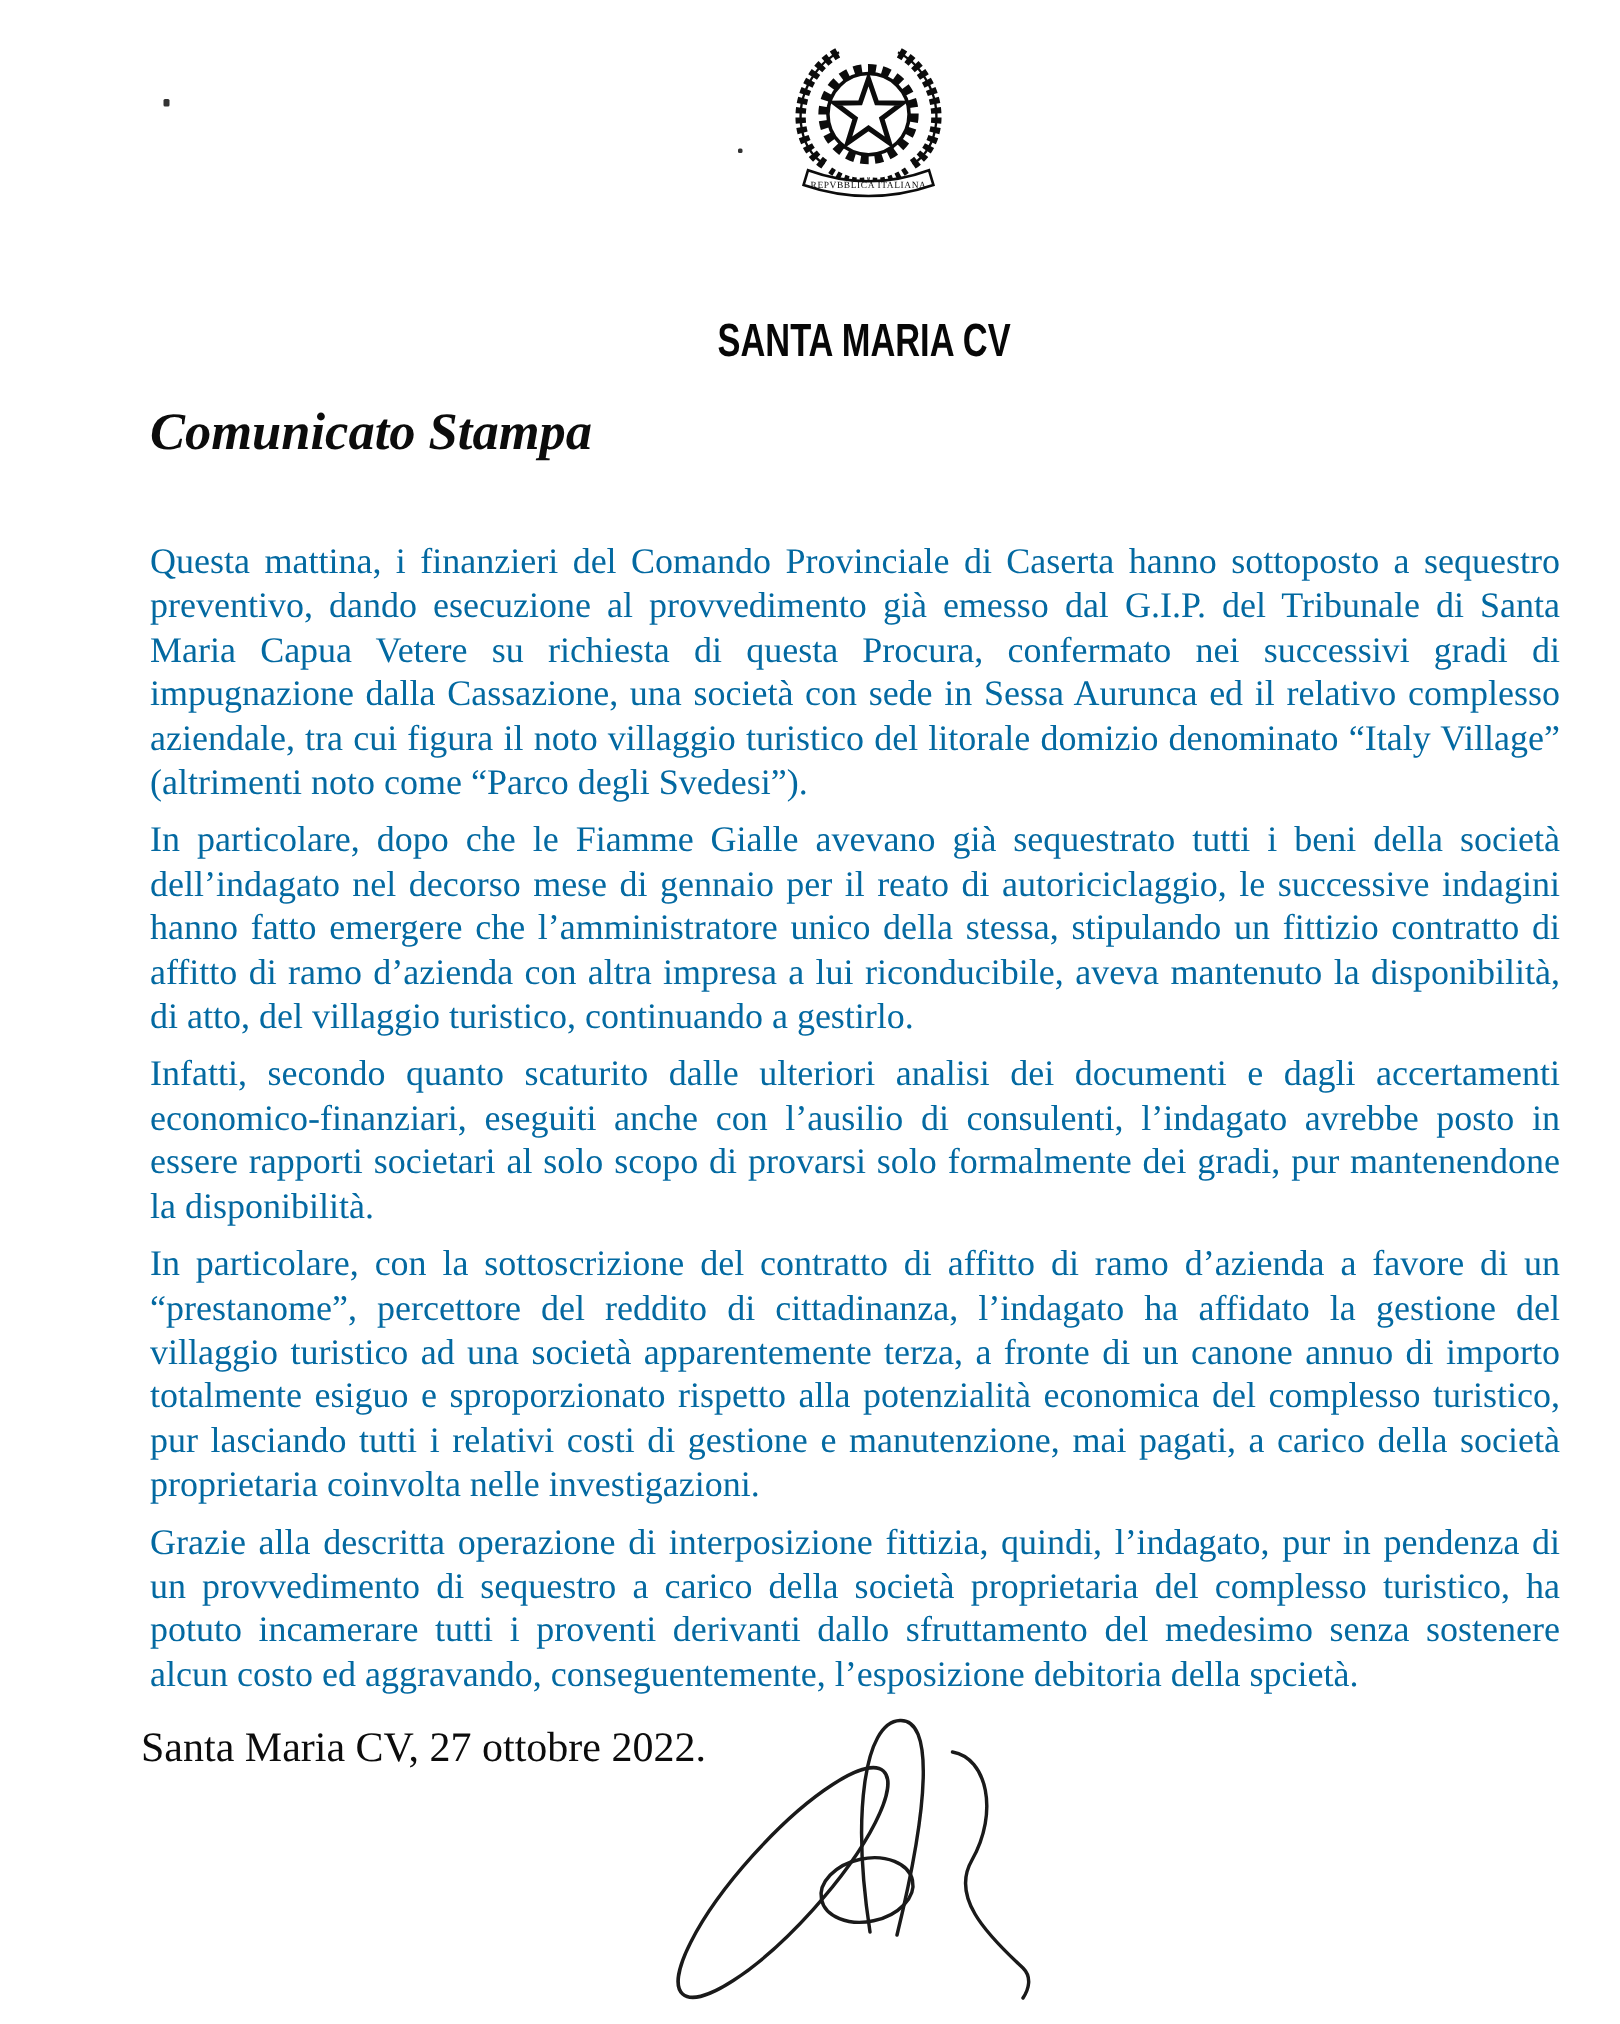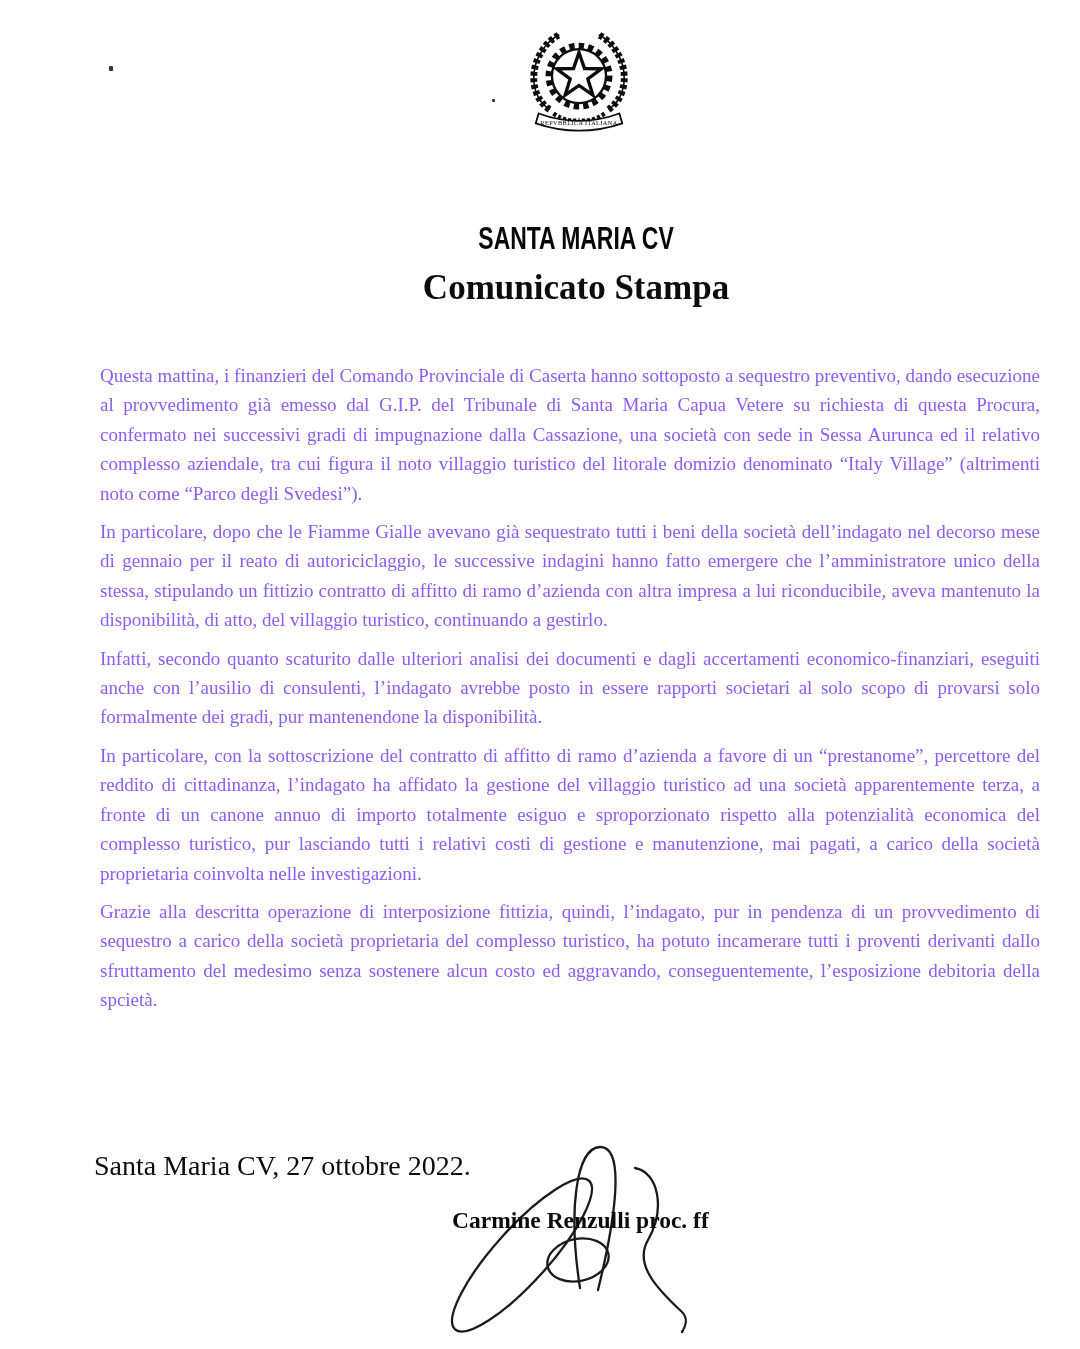--- a/index.html
+++ b/index.html
@@ -39,56 +39,55 @@
     letter-spacing: 0px;
     color: #070707;
   }
   .org-subtitle {
     position: absolute;
     left: 100px;
     top: 209px;
     width: 952px;
     text-align: center;
     white-space: nowrap;
-    margin-top: 12px;
   }
   .org-subtitle .squeeze {
     display: inline-block;
     transform: scale(0.74, 1.0);
     transform-origin: 50% 50%;
     font-family: "Liberation Sans", sans-serif;
     font-weight: bold;
     font-size: 31px;
     color: #070707;
   }
   .doc-type {
     position: absolute;
     left: 100px;
     top: 268px;
     width: 952px;
-    text-align: center;
     font-family: "Liberation Serif", serif;
+    font-style: italic;
     font-weight: bold;
     font-size: 35px;
     color: #0c0c0c;
   }
 
   
   .doc-body {
     position: absolute;
     left: 100px;
     top: 361px;
     width: 952px;
   }
   .doc-body p {
     margin: 0 12px 9px 0;
-    font-size: 19px;
+    font-size: 24px;
     line-height: 29.4px;
     text-align: justify;
-    color: #8b5cf6;
+    color: #0369a1;
     hyphens: none;
   }
 
   
   .dateline {
     position: absolute;
     left: 94px;
     top: 1150px;
     font-size: 28px;
     color: #0c0c0c;
@@ -160,18 +159,17 @@
 
   <svg class="signature-scrawl" viewBox="0 0 290 209" xmlns="http://www.w3.org/2000/svg">
     <g fill="none" stroke="#1a1a1a" stroke-width="2.3" stroke-linecap="round">
       <ellipse cx="92" cy="115" rx="100" ry="27" transform="rotate(-48 92 115)"></ellipse>
       <path d="M150 148 C 138 70, 146 8, 170 7 C 192 6, 190 60, 168 150"></path>
       <ellipse cx="148" cy="120" rx="31" ry="21" transform="rotate(-12 148 120)"></ellipse>
       <path d="M205 28 C 228 32, 236 68, 218 100 C 204 124, 226 148, 252 172 C 258 178, 256 186, 252 192"></path>
     </g>
   </svg>
 
-  <div class="signature-name">Carmine Renzulli proc. ff</div>
 
   <div class="speck speck-1"></div>
   <div class="speck speck-2"></div>
 
 </div>
 
 </body></html>

